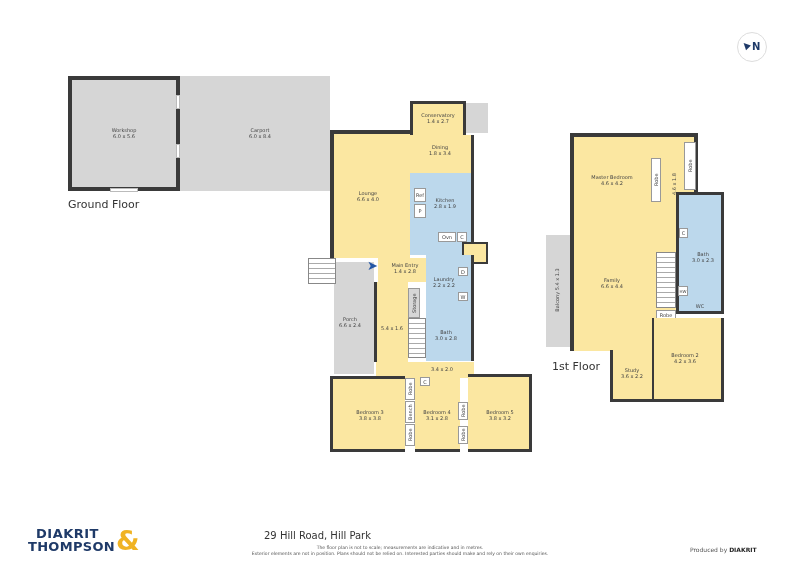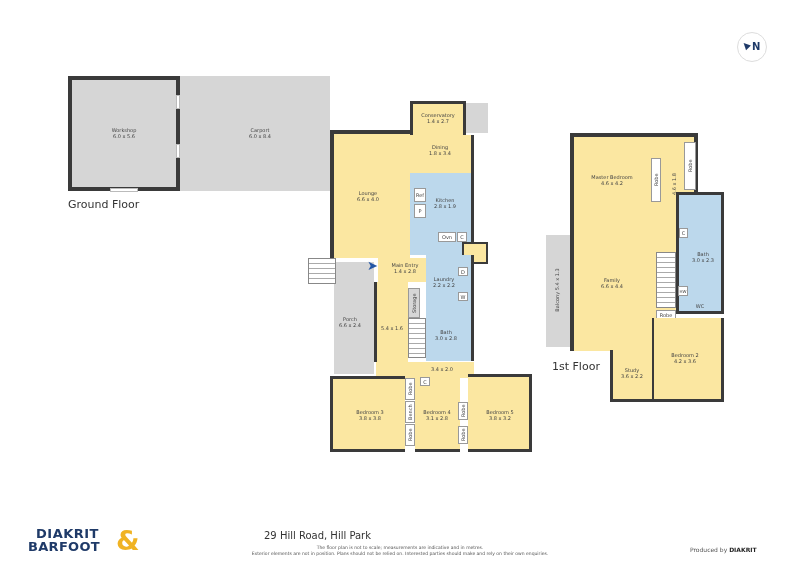--- a/index.html
+++ b/index.html
@@ -168,21 +168,21 @@
   <div class="room yellow" style="left:652px;top:318px;width:72px;height:84px;border:3px solid #3a3a3a;border-top:none;border-left:2px solid #3a3a3a;"></div>
   <div class="lbl" style="left:685px;top:358px;">
     <span>Bedroom 2</span><span class="dim">4.2 x 3.6</span>
   </div>
 
   <div class="floor-title" style="left:552px;top:360px;text-align:right;">1st Floor</div>
 </div>
 
 <div class="abs" style="left:28px;top:526px;width:120px;height:30px;">
   <div class="abs" style="left:8px;top:0;font-size:13px;font-weight:bold;color:#1f3a68;letter-spacing:0.5px;">DIAKRIT</div>
-  <div class="abs" style="left:0;top:13px;font-size:13px;font-weight:bold;color:#1f3a68;letter-spacing:0.3px;">BARFOOT</div>
+  <div class="abs" style="left:0;top:13px;font-size:13px;font-weight:bold;color:#1f3a68;letter-spacing:0.3px;">THOMPSON</div>
   <div class="abs" style="left:88px;top:-1px;font-size:27px;color:#f0b323;font-weight:bold;">&amp;</div>
 </div>
 
 <div class="abs" style="left:0;width:635px;top:530px;text-align:center;font-size:10px;color:#333;">29 Hill Road, Hill Park</div>
 <div class="abs" style="left:0;width:800px;top:545px;text-align:center;font-size:4.5px;color:#555;">The floor plan is not to scale; measurements are indicative and in metres.</div>
 <div class="abs" style="left:0;width:800px;top:551px;text-align:center;font-size:4.5px;color:#555;">Exterior elements are not in position. Plans should not be relied on. Interested parties should make and rely on their own enquiries.</div>
 
 <div class="abs" style="left:690px;top:546px;font-size:6px;color:#555;">
   <span>Produced by</span>
   <span style="font-weight:bold;color:#222;">DIAKRIT</span>

